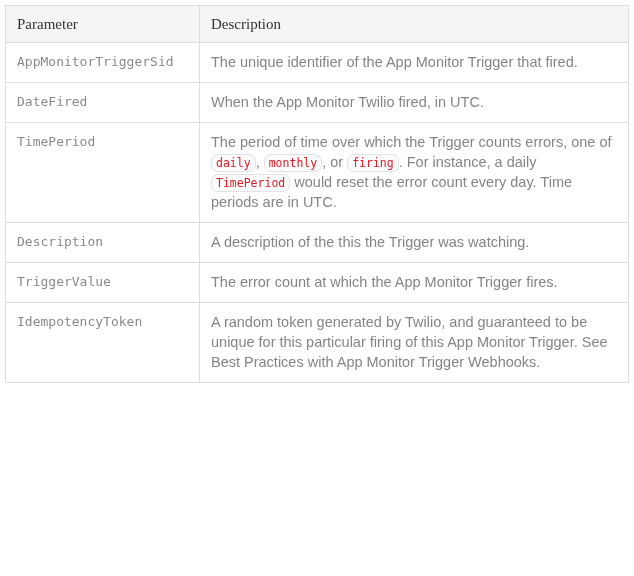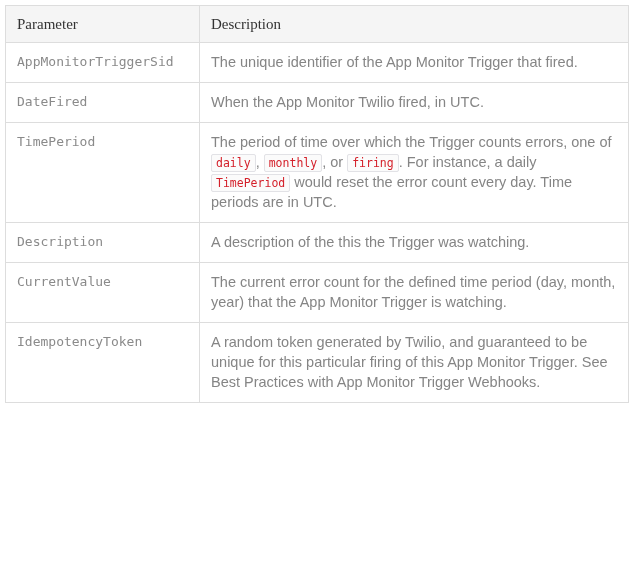--- a/index.html
+++ b/index.html
@@ -80,21 +80,21 @@
   td.desc-cell p {
     margin: 0;
   }
 
   code.inline-code {
     font-family: "DejaVu Sans Mono", "Liberation Mono", monospace;
     font-size: 11.5px;
     color: #d4202a;
     background: #fbfbfb;
     border: 1px solid #e2e2e6;
-    border-radius: 2px;
+    border-radius: 7px;
     padding: 1px 4px 1px 4px;
     white-space: nowrap;
     line-height: 14px;
   }
 
   a.doc-link {
     color: #cc0000;
     text-decoration: none;
   }
 </style>
@@ -132,23 +132,23 @@
             <p>The period of time over which the Trigger counts errors, one of <code class="inline-code">daily</code>, <code class="inline-code">monthly</code>, or <code class="inline-code">firing</code>. For instance, a daily <code class="inline-code">TimePeriod</code> would reset the error count every day. Time periods are in UTC.</p>
           </td>
         </tr>
         <tr>
           <td class="param-cell">Description</td>
           <td class="desc-cell">
             <p>A description of the this the Trigger was watching.</p>
           </td>
         </tr>
         <tr>
-          <td class="param-cell">CurrentValue</td>
+          <td class="param-cell">TriggerValue</td>
           <td class="desc-cell">
-            <p>The current error count for the defined time period (day, month, year) that the App Monitor Trigger is watching.</p>
+            <p>The error count at which the App Monitor Trigger fires.</p>
           </td>
         </tr>
         <tr>
           <td class="param-cell">IdempotencyToken</td>
           <td class="desc-cell">
             <p>A random token generated by Twilio, and guaranteed to be unique for this particular firing of this App Monitor Trigger. See Best Practices with App Monitor Trigger Webhooks.</p>
           </td>
         </tr>
       </tbody>
   </table>

